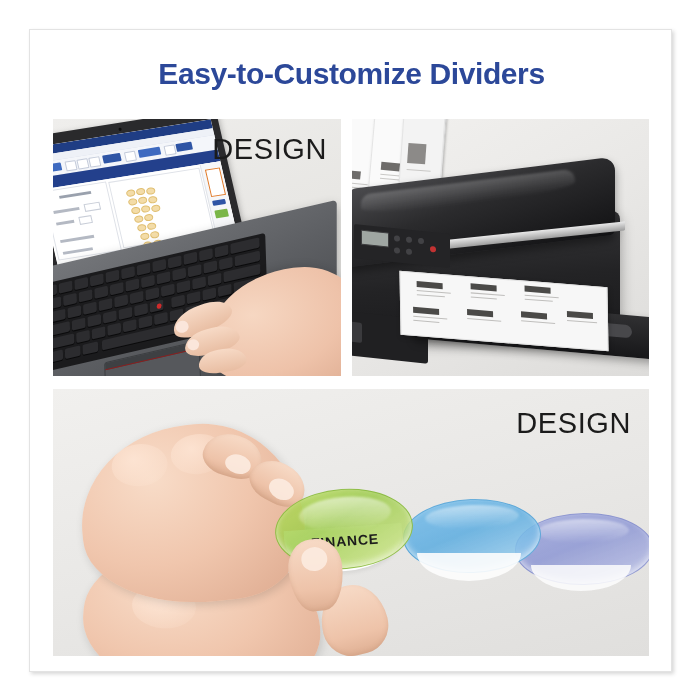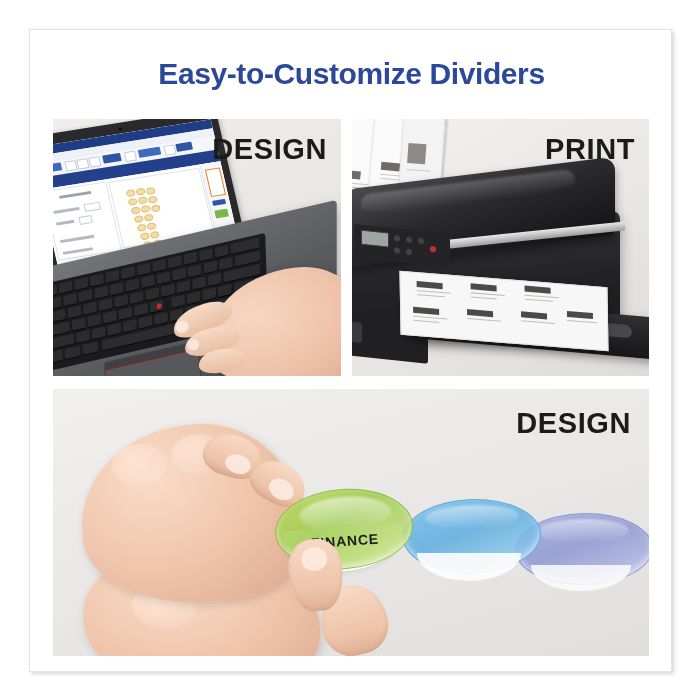--- a/index.html
+++ b/index.html
@@ -51,21 +51,21 @@
     background: #e9e8e6;
   }
   #panel-design { left: 23px;  top: 89px;  width: 288px; height: 257px; }
   #panel-print  { left: 322px; top: 89px;  width: 297px; height: 257px; }
   #panel-insert { left: 23px;  top: 359px; width: 596px; height: 267px; }
 
   .step-label {
     position: absolute;
     font-family: "Liberation Sans", sans-serif;
     font-size: 29px;
-    font-weight: 700;
+    font-weight: 400;
     letter-spacing: 0.6px;
     color: #1b1b1b;
     white-space: nowrap;
     z-index: 40;
   }
   #label-design { right: 14px; top: 14px; }
   #label-print  { right: 14px; top: 14px; }
   #label-insert { right: 18px; top: 18px; }
 
   
@@ -565,21 +565,20 @@
         <div class="lbl-ln" style="left:12px;top:43px;width:34px"></div>
         <div class="lbl-ln" style="left:12px;top:47px;width:26px"></div>
         <div class="lbl-blk" style="left:66px;top:32px;width:26px"></div>
         <div class="lbl-ln" style="left:66px;top:41px;width:34px"></div>
         <div class="lbl-blk" style="left:120px;top:30px;width:26px"></div>
         <div class="lbl-ln" style="left:120px;top:39px;width:34px"></div>
         <div class="lbl-blk" style="left:166px;top:26px;width:26px"></div>
         <div class="lbl-ln" style="left:166px;top:35px;width:30px"></div>
       </div>
 
-      <div class="step-label" id="label-print">PRINT</div>
     </div>
 
     <div class="panel" id="panel-insert">
       <div class="ph-bg"></div>
 
       <div class="tab-oval" id="tab-purple"></div>
       <div class="tab-shine" style="left:484px;top:130px;width:92px;height:24px;transform:rotate(-1deg);z-index:11"></div>
       <div class="tab-bottomwhite" style="left:478px;top:176px;width:100px;height:26px;z-index:12;opacity:.85"></div>
 
       <div class="tab-oval" id="tab-blue"></div>

